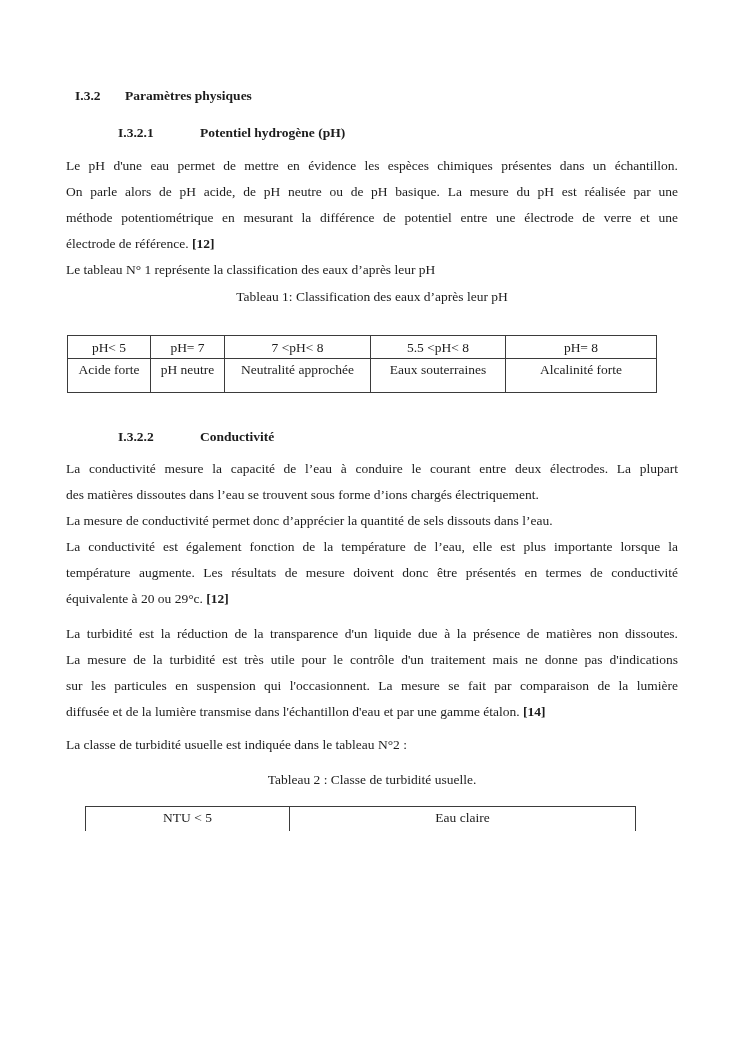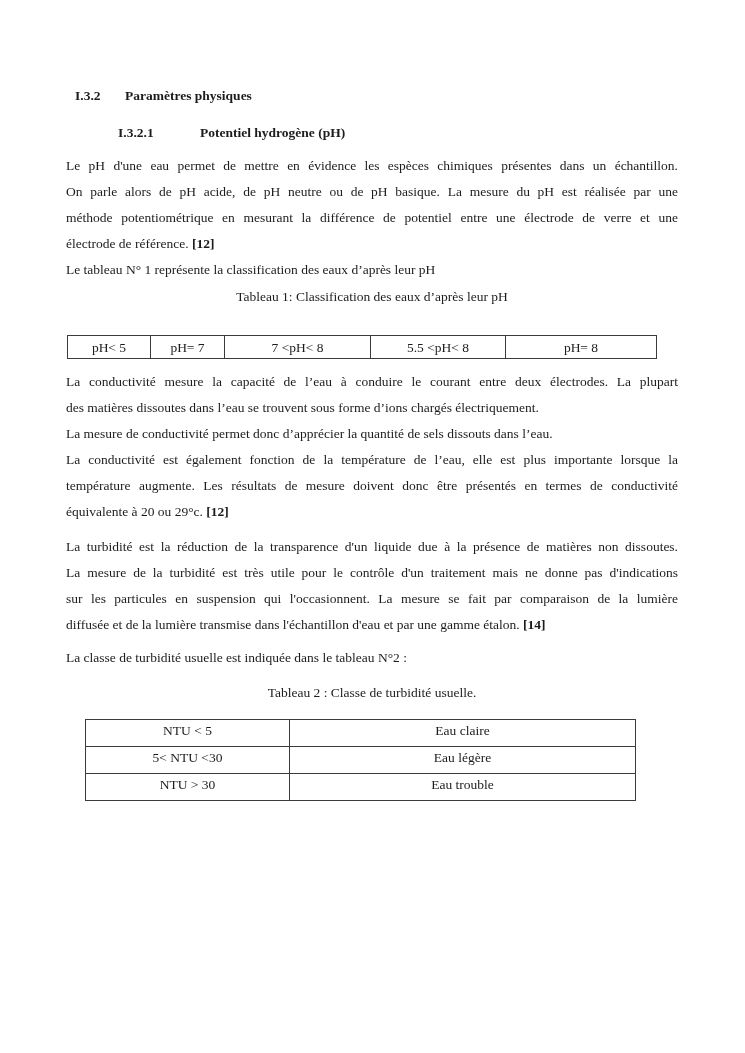--- a/index.html
+++ b/index.html
@@ -84,23 +84,33 @@
 
     <table class="t1">
       <tbody>
           <tr class="hrow">
         <td class="c1">pH&lt; 5</td>
         <td class="c2">pH= 7</td>
         <td class="c3">7 &lt;pH&lt; 8</td>
         <td class="c4">5.5 &lt;pH&lt; 8</td>
         <td class="c5">pH= 8</td>
       </tr>
+      <tr class="drow">
+        <td>Acide forte</td>
+        <td>pH neutre</td>
+        <td>Neutralité approchée</td>
+        <td>Eaux souterraines</td>
+        <td>Alcalinité forte</td>
+      </tr>
     </tbody>
       </table>
 
+    <div class="h2 h2b">
+      <span class="num">I.3.2.2</span><span>Conductivité</span>
+    </div>
 
     <div class="para mt10">
       <div class="jline">La conductivité mesure la capacité de l’eau  à conduire le courant entre deux électrodes. La plupart</div>
       <div class="line">des matières dissoutes dans l’eau se trouvent sous forme d’ions chargés électriquement.</div>
       <div class="line">La mesure de conductivité permet donc d’apprécier la quantité de sels dissouts dans l’eau.</div>
       <div class="jline">La  conductivité est également fonction de la température de l’eau, elle est plus importante lorsque la</div>
       <div class="jline">température augmente. Les résultats de mesure doivent donc être présentés en termes de conductivité</div>
       <div class="line"><span>équivalente à 20 ou 29°c. </span><span class="cite">[12]</span></div>
     </div>
 

